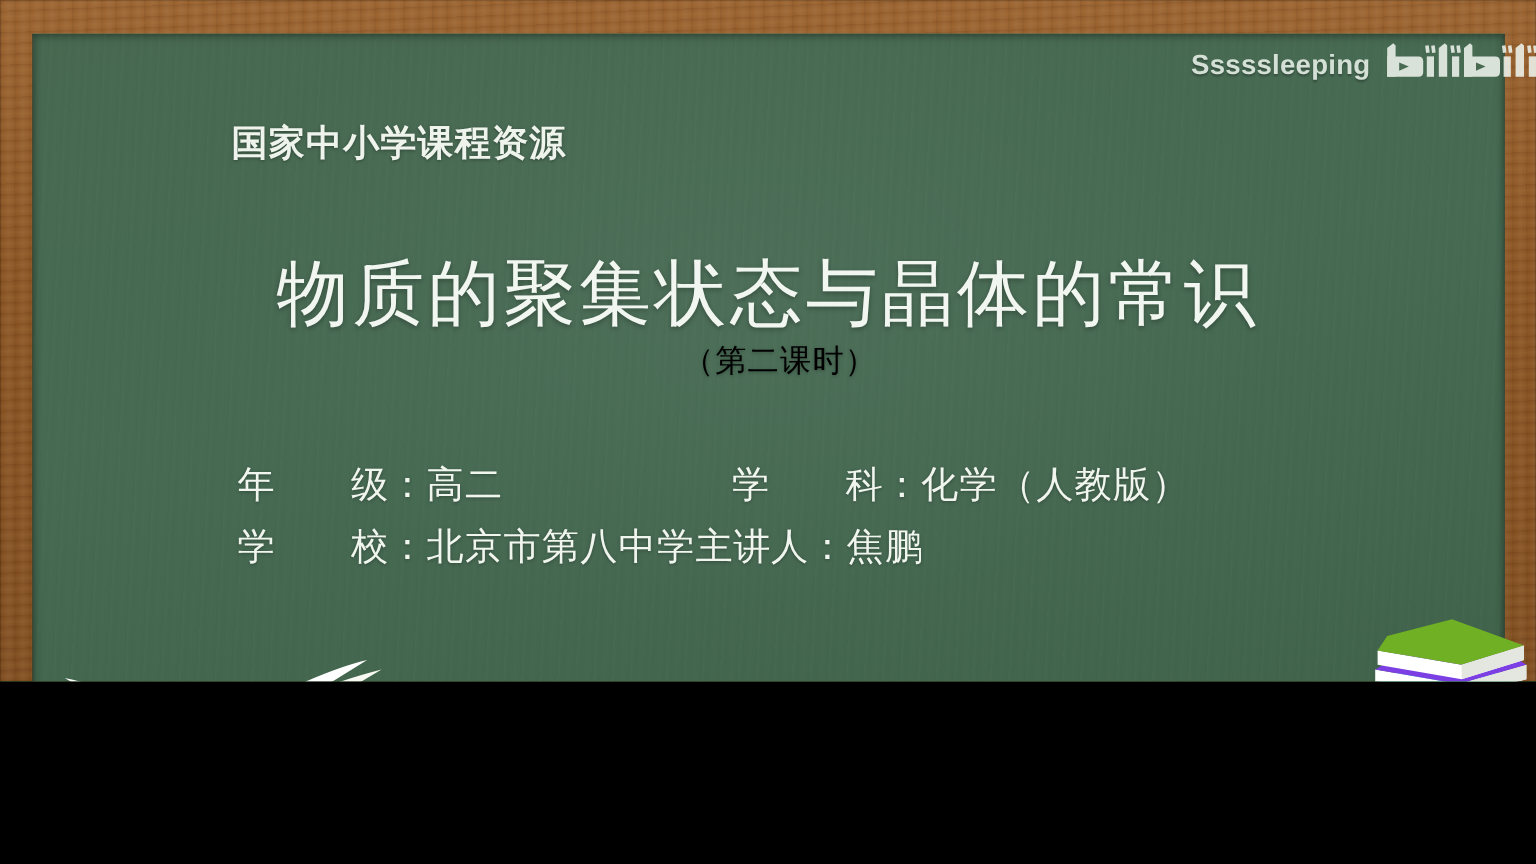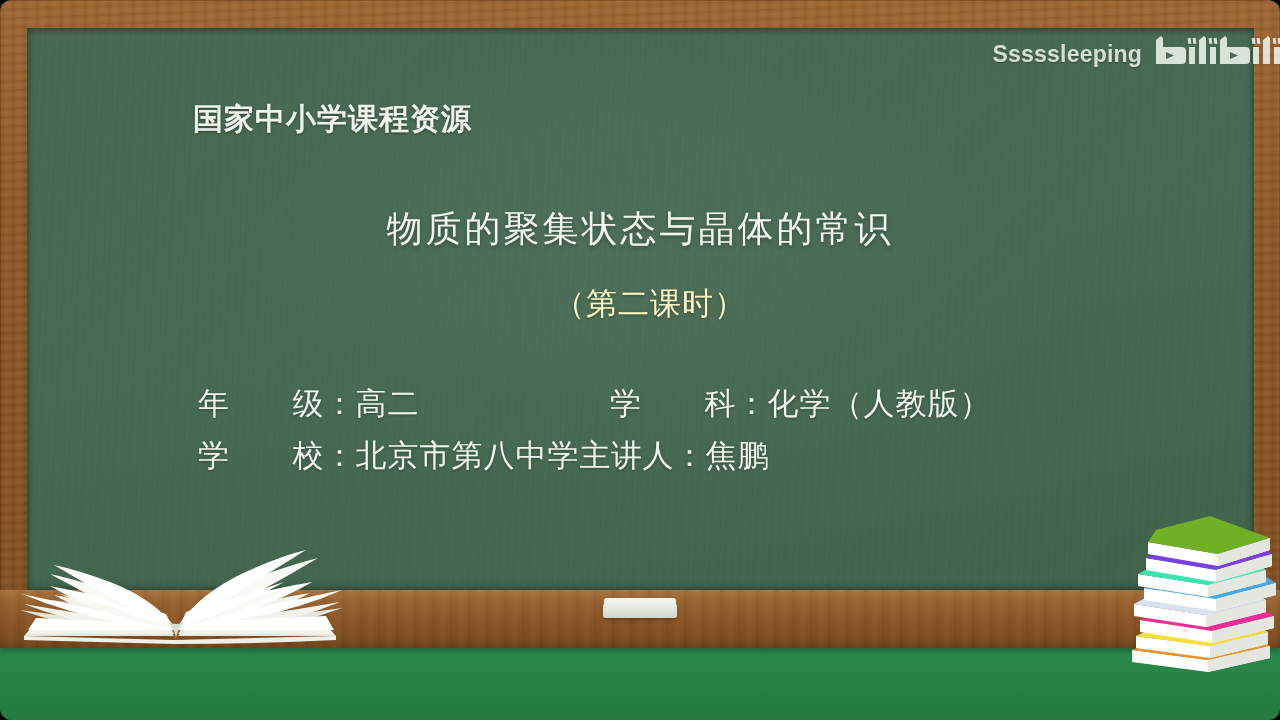--- a/index.html
+++ b/index.html
@@ -3,26 +3,25 @@
 <meta charset="utf-8">
 <style>
   html, body {
     margin: 0;
     padding: 0;
     background: #000;
   }
   #stage {
     position: relative;
     width: 1280px;
-    height: 720px;
+    height: 568px;
     overflow: hidden;
     font-family: "Liberation Sans", "DejaVu Sans", sans-serif;
     background: #2E8B4E;
     user-select: none;
-    border-radius: 12px;
   }
 
   
   .wall-lower {
     position: absolute;
     left: 0; right: 0;
     top: 640px;
     height: 80px;
     background: linear-gradient(180deg, #2c8b4d 0%, #24793f 100%);
   }
@@ -152,36 +151,36 @@
     letter-spacing: 1px;
     text-shadow: 0 1px 3px rgba(0,0,0,0.35);
     white-space: nowrap;
   }
   .main-title {
     position: absolute;
     left: 0;
     right: 0;
     top: 205px;
     text-align: center;
-    font-size: 36px;
+    font-size: 60px;
     font-weight: 400;
     color: #f2f6f0;
     letter-spacing: 3px;
     text-shadow: 0 2px 4px rgba(0,0,0,0.3);
     white-space: nowrap;
   }
   .sub-title {
     position: absolute;
     left: 0;
     right: 0;
     top: 283px;
     text-align: center;
-    font-size: 31px;
+    font-size: 26px;
     font-weight: 400;
-    color: #fef9c3;
+    color: #000000;
     letter-spacing: 1px;
     text-shadow: 0 1px 3px rgba(0,0,0,0.3);
     white-space: nowrap;
     padding-left: 20px;
   }
 
   
   .meta {
     position: absolute;
     left: 198px;

